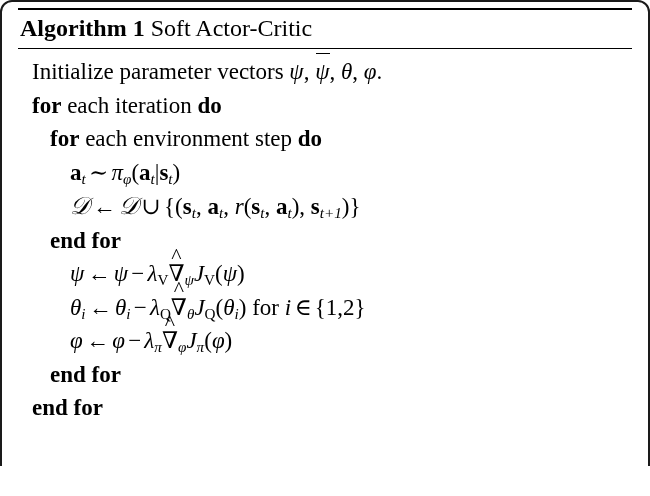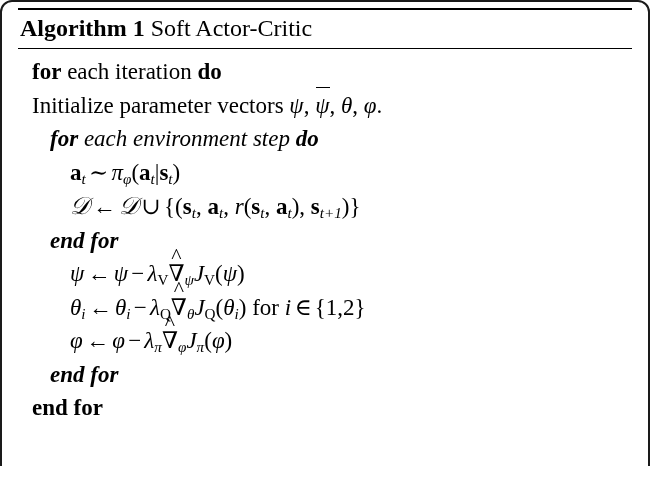--- a/index.html
+++ b/index.html
@@ -70,21 +70,21 @@
     padding-top: 6px;
     padding-bottom: 6px;
   }
   .algo-line {
     font-size: 23px;
     line-height: 33.5px;
     white-space: nowrap;
     padding-left: 14px;
   }
   .indent-1 { padding-left: 14px; }
-  .indent-2 { padding-left: 32px; font-style: italic; }
+  .indent-2 { padding-left: 32px; }
   .indent-3 { padding-left: 52px; }
 
   .kw {
     font-weight: bold;
   }
 
   
   .math {
     font-family: "Liberation Serif", "DejaVu Serif", serif;
     font-style: italic;
@@ -159,25 +159,25 @@
 
     <div class="algo-caption">
       <span class="cap-strong">Algorithm 1</span><span class="opn">&nbsp;</span><span class="cap-title">Soft Actor-Critic</span>
     </div>
 
     <div class="rule-mid"></div>
 
     <div class="algo-lines">
 
       <div class="algo-line indent-1">
+        <span>Initialize parameter vectors</span><span class="opn">&nbsp;</span><span class="math">ψ</span><span class="opn">,</span><span class="opn">&nbsp;</span><span class="math obar">ψ</span><span class="opn">,</span><span class="opn">&nbsp;</span><span class="math">θ</span><span class="opn">,</span><span class="opn">&nbsp;</span><span class="math">φ</span><span class="opn">.</span>
+      </div>
+
+      <div class="algo-line indent-1">
         <span class="kw">for</span><span class="opn">&nbsp;</span><span>each iteration</span><span class="opn">&nbsp;</span><span class="kw">do</span>
-      </div>
-
-      <div class="algo-line indent-1">
-        <span>Initialize parameter vectors</span><span class="opn">&nbsp;</span><span class="math">ψ</span><span class="opn">,</span><span class="opn">&nbsp;</span><span class="math obar">ψ</span><span class="opn">,</span><span class="opn">&nbsp;</span><span class="math">θ</span><span class="opn">,</span><span class="opn">&nbsp;</span><span class="math">φ</span><span class="opn">.</span>
       </div>
 
       <div class="algo-line indent-2">
         <span class="kw">for</span><span class="opn">&nbsp;</span><span>each environment step</span><span class="opn">&nbsp;</span><span class="kw">do</span>
       </div>
 
       <div class="algo-line indent-3 math">
         <span class="mathbf">a</span><sub>t</sub><span class="op">∼</span><span>π</span><sub>φ</sub><span class="opn">(</span><span class="mathbf">a</span><sub>t</sub><span class="opn">|</span><span class="mathbf">s</span><sub>t</sub><span class="opn">)</span>
       </div>
 

